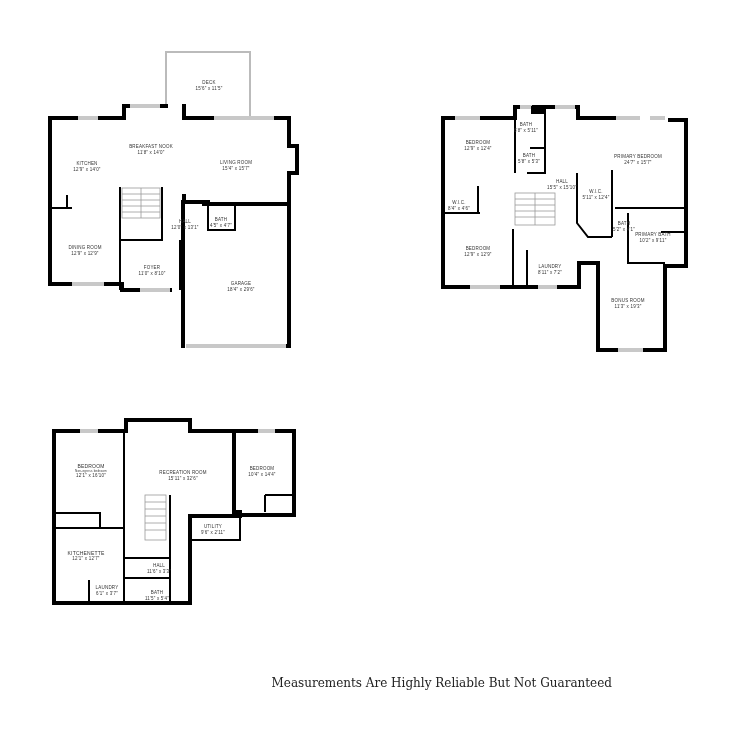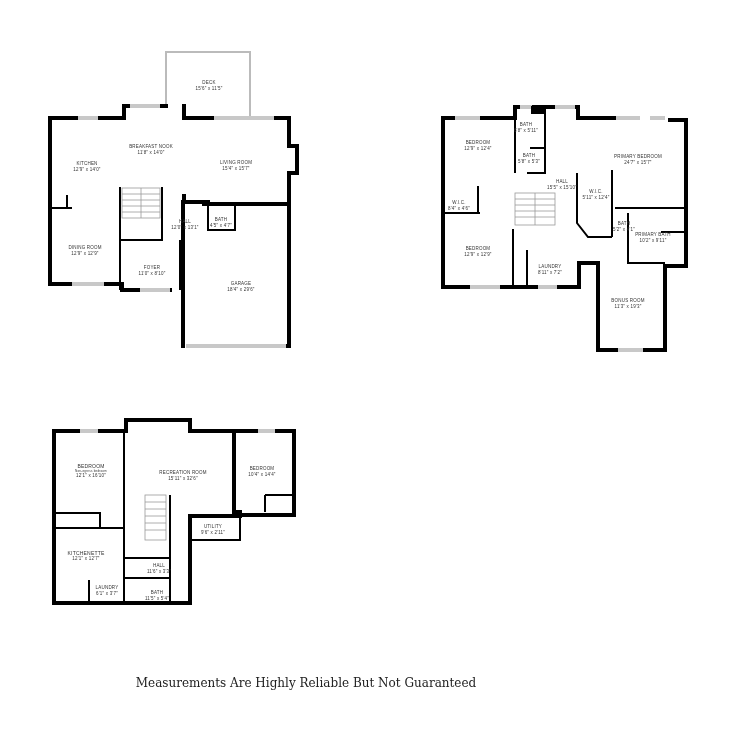--- a/index.html
+++ b/index.html
@@ -6,21 +6,21 @@
   body { width: 750px; height: 750px; position: relative; overflow: hidden; font-family: "Liberation Sans", sans-serif; }
   svg.plan { position: absolute; left: 0; top: 0; }
   .wall { stroke: #000; stroke-width: 4; fill: none; stroke-linecap: square; }
   .thin { stroke: #000; stroke-width: 2; fill: none; }
   .deck { stroke: #bbb; stroke-width: 2; fill: none; }
   .win { stroke: #c8c8c8; stroke-width: 4; }
   .stair { stroke: #999; stroke-width: 0.8; fill: none; }
   .label { position: absolute; text-align: center; color: #333; font-size: 4.5px; line-height: 6px; white-space: nowrap; transform: translateX(-50%); letter-spacing: 0.2px; }
   .label .name { display: block; text-transform: uppercase; }
   .label .dim { display: block; }
-  .disclaimer { position: absolute; left: 0; width: 612px; top: 676px; text-align: center; font-family: "DejaVu Serif", serif; font-size: 12px; color: #222; }
+  .disclaimer { position: absolute; left: 0; width: 612px; top: 676px; text-align: right; font-family: "DejaVu Serif", serif; font-size: 12px; color: #222; }
 </style>
 </head>
 <body>
 
 <svg class="plan" width="750" height="750" viewBox="0 0 750 750">
 
   <g>
 
     <polyline class="deck" points="166,106 166,52 250,52 250,118"></polyline>
 

